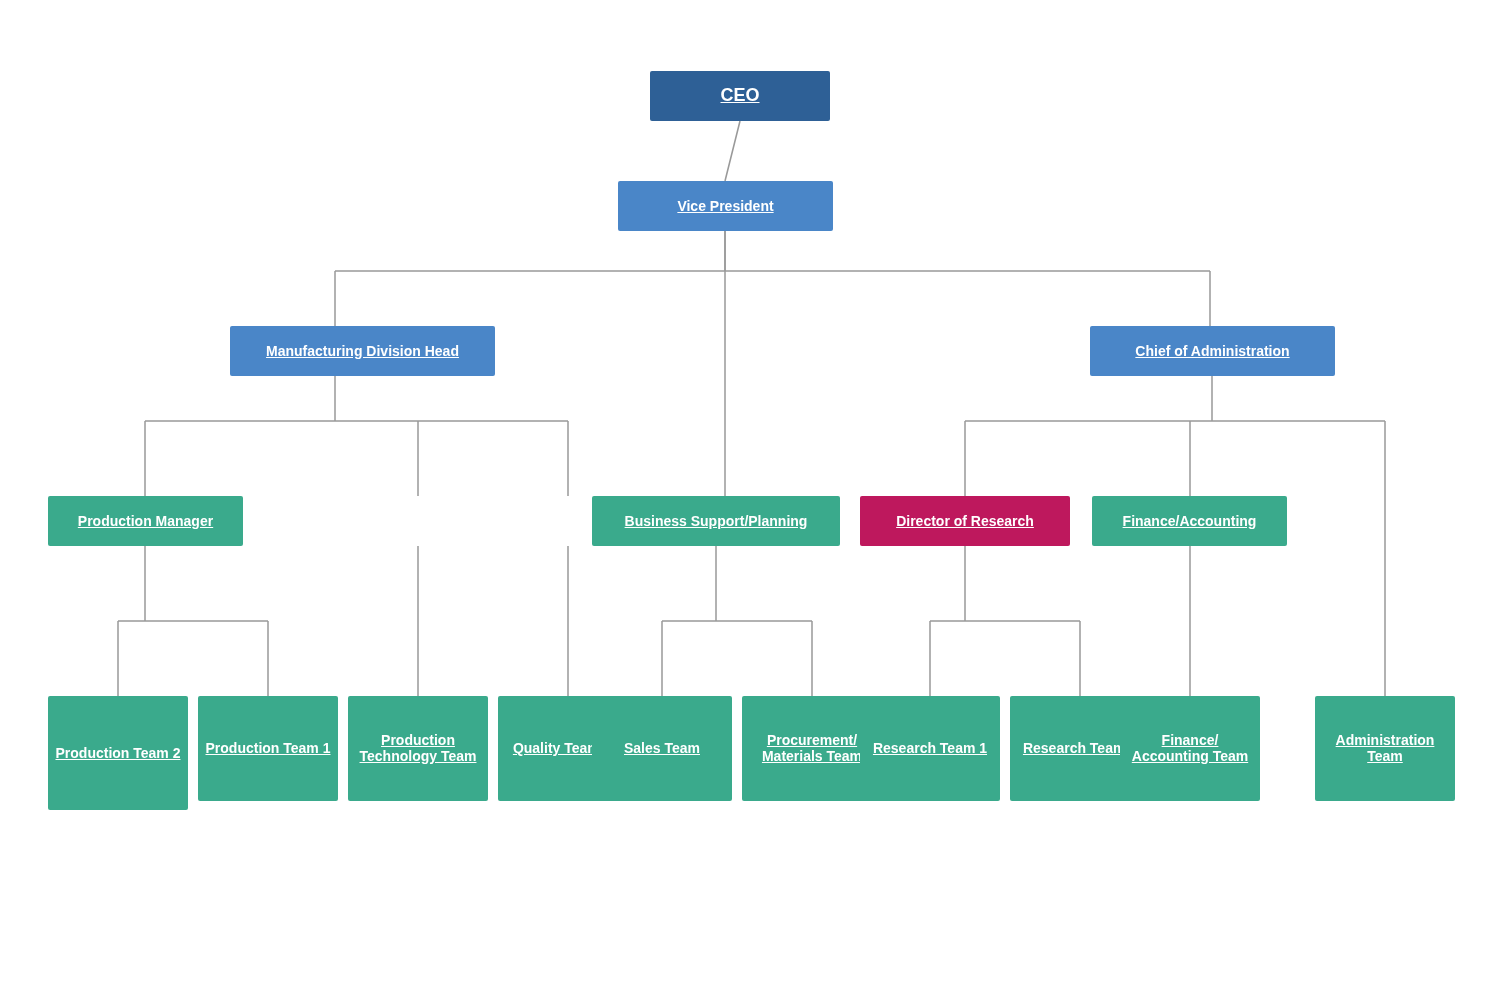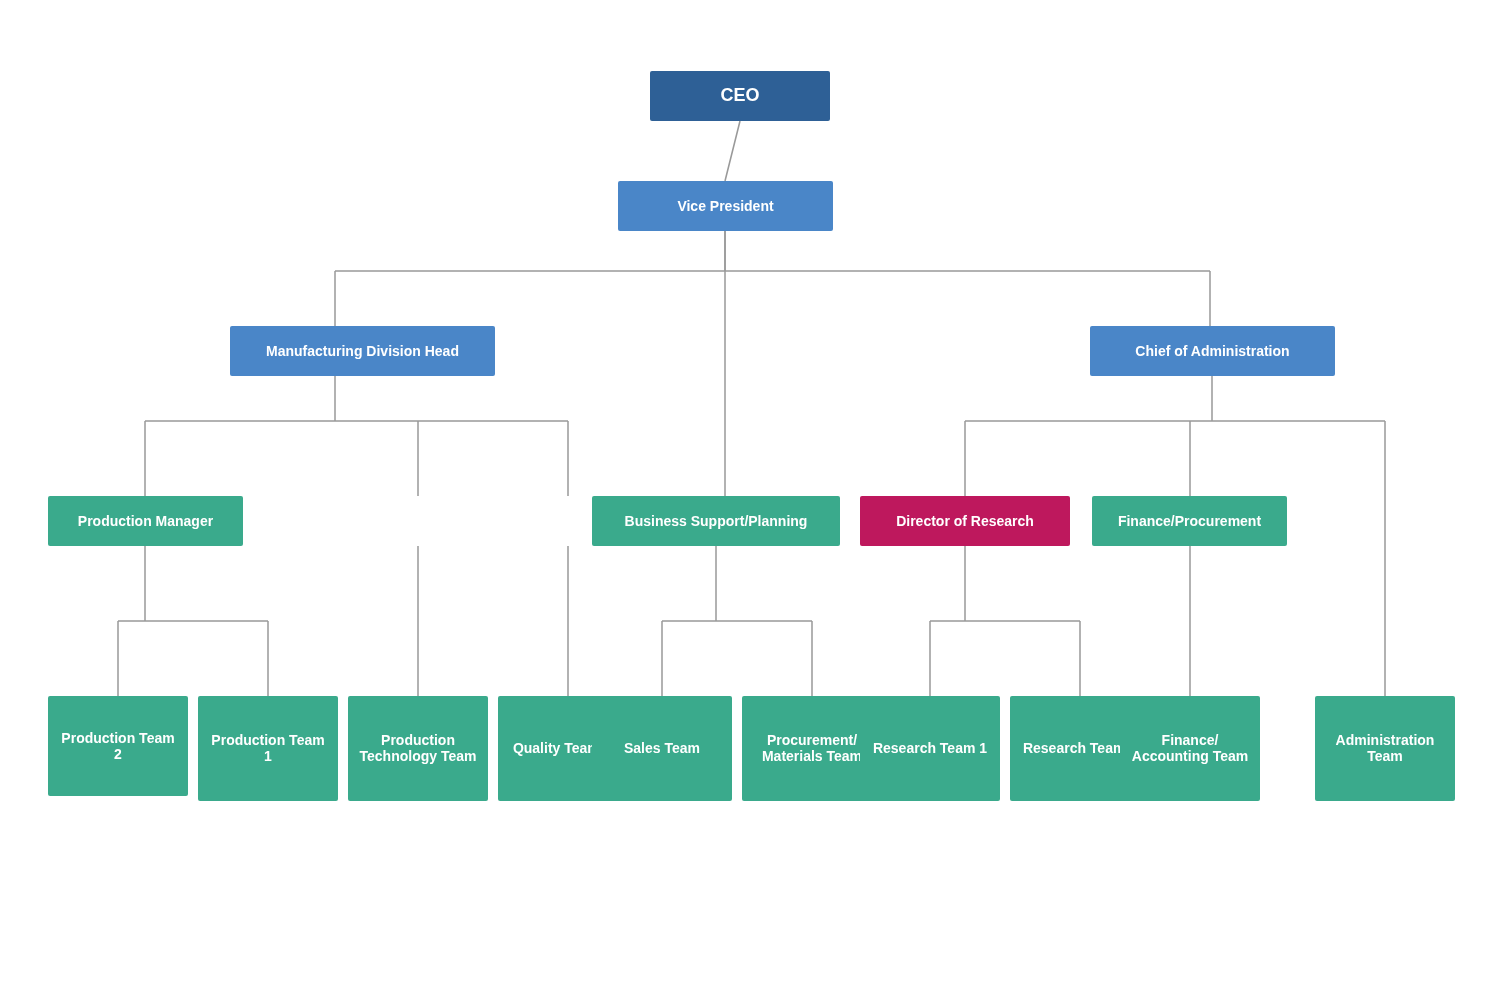--- a/index.html
+++ b/index.html
@@ -23,22 +23,23 @@
     
     .node {
       position: absolute;
       display: flex;
       align-items: center;
       justify-content: center;
       text-align: center;
       font-weight: bold;
       font-size: 14px;
       color: #fff;
-      padding: 6px 10px;
+      padding: 6px 4px;
       border-radius: 2px;
+      text-decoration: underline;
     }
 
     .node-blue-dark {
       background-color: #2e6096;
     }
 
     .node-blue-mid {
       background-color: #4a86c8;
     }
 
@@ -119,23 +120,23 @@
   <div class="node node-blue-mid" style="left: 182px; top: 285px; width: 265px; height: 50px; background: rgb(74, 134, 200); margin-left: 28px;">Manufacturing Division Head</div>
 
   <div class="node node-blue-mid" style="left: 1070px; top: 285px; width: 245px; height: 50px; background: rgb(74, 134, 200); text-align: center;">Chief of Administration</div>
 
   <div class="node node-teal" style="left: 572px; top: 455px; width: 248px; height: 50px; background: rgb(58, 170, 140);">Business Support/Planning</div>
 
   <div class="node node-teal" style="left: 28px; top: 455px; width: 195px; height: 50px; background: rgb(58, 170, 140);">Production Manager</div>
 
   <div class="node node-teal" style="left: 840px; top: 455px; width: 210px; height: 50px; background: #be185d;">Director of Research</div>
 
-  <div class="node node-teal" style="left: 1072px; top: 455px; width: 195px; height: 50px; background: rgb(58, 170, 140);">Finance/Procurement</div>
+  <div class="node node-teal" style="left: 1072px; top: 455px; width: 195px; height: 50px; background: rgb(58, 170, 140);">Finance/Accounting</div>
 
-  <div class="node node-teal" style="left: 28px; top: 655px; width: 140px; height: 100px; background: rgb(58, 170, 140);">Production Team 2</div>
+  <div class="node node-teal" style="left: 28px; top: 655px; width: 140px; height: 114px; background: rgb(58, 170, 140);">Production Team 2</div>
 
   <div class="node node-teal" style="left: 178px; top: 655px; width: 140px; height: 105px; background: rgb(58, 170, 140);">Production Team 1</div>
 
   <div class="node node-teal" style="left: 328px; top: 655px; width: 140px; height: 105px; background: rgb(58, 170, 140);">Production Technology Team</div>
 
   <div class="node node-teal" style="left: 478px; top: 655px; width: 140px; height: 105px; background: rgb(58, 170, 140);">Quality Team 1/2</div>
 
   <div class="node node-teal" style="left: 572px; top: 655px; width: 140px; height: 105px; background: rgb(58, 170, 140);">Sales Team</div>
 
   <div class="node node-teal" style="left: 722px; top: 655px; width: 140px; height: 105px; background: rgb(58, 170, 140);">Procurement/ Materials Team</div>

